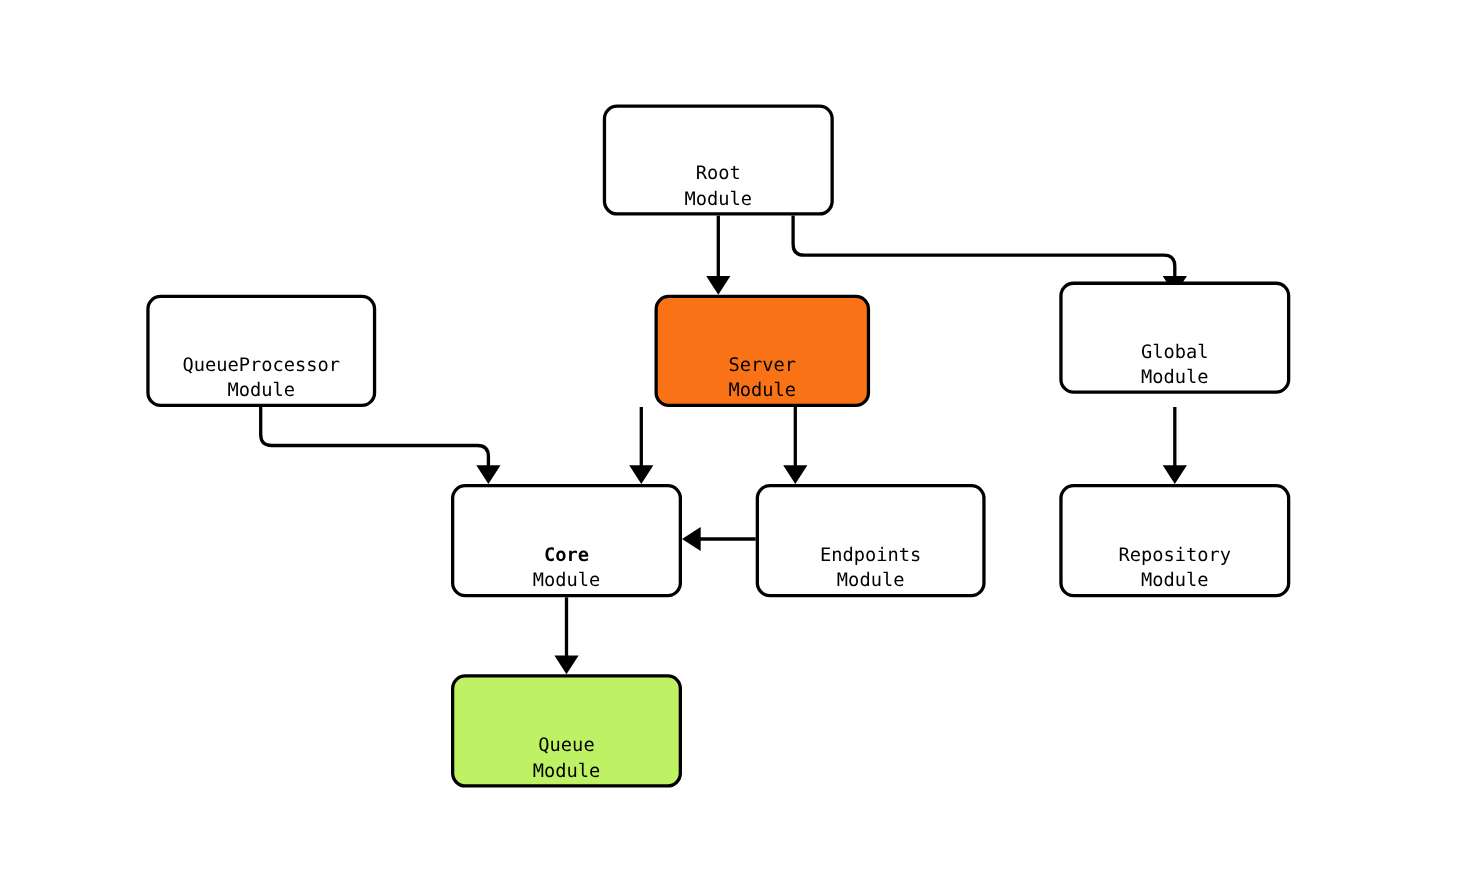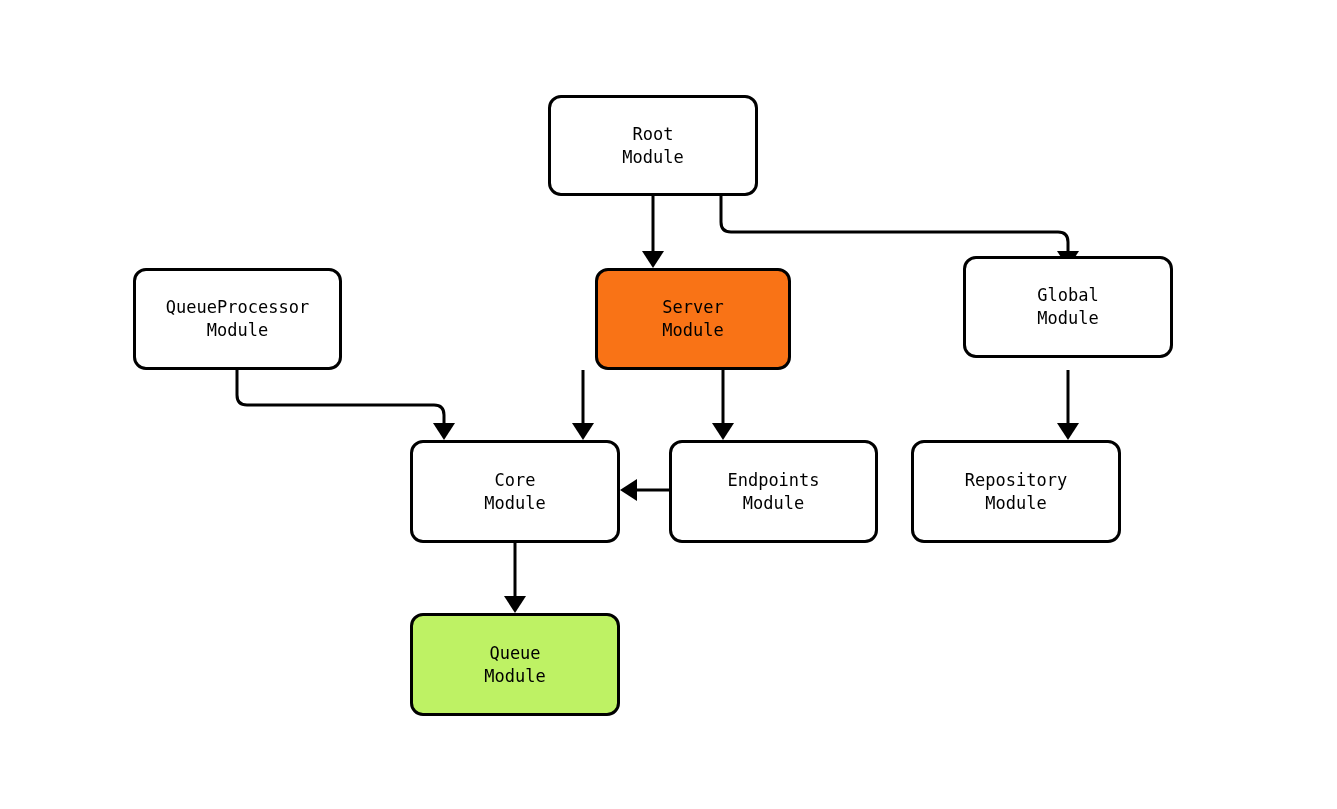--- a/index.html
+++ b/index.html
@@ -28,21 +28,21 @@
   }
   .node {
     position: absolute;
     box-sizing: border-box;
     background: #ffffff;
     border: 3px solid #000000;
     border-radius: 13px;
     display: flex;
     flex-direction: column;
     align-items: center;
-    justify-content: center;
+    justify-content: flex-end;
     z-index: 2;
   }
   .node-line {
     font-family: "DejaVu Sans Mono", "Liberation Mono", monospace;
     font-size: 17px;
     line-height: 23px;
     color: #000000;
     white-space: pre;
     letter-spacing: 0px;
   }
@@ -95,28 +95,28 @@
     </div>
     <div class="node" style="left: 548px; top: 268px; width: 196px; height: 102px; background: #f97316; border-color: rgb(0, 0, 0); border-width: 3px; margin-left: 47px;">
       <span class="node-line" style="font-size: 17px;">Server</span>
       <span class="node-line" style="font-size: 17px;">Module</span>
     </div>
     <div class="node" style="left: 963px; top: 256px; width: 210px; height: 102px; background: rgb(255, 255, 255); border-color: rgb(0, 0, 0); border-width: 3px;">
       <span class="node-line" style="font-size: 17px;">Global</span>
       <span class="node-line" style="font-size: 17px;">Module</span>
     </div>
     <div class="node" style="left: 410px; top: 440px; width: 210px; height: 103px; background: rgb(255, 255, 255); border-color: rgb(0, 0, 0); border-width: 3px;">
-      <span class="node-line" style="font-size: 17px;">Core</span>
+      <span class="node-line" style="font-size: 17px; font-weight: bold;">Core</span>
       <span class="node-line" style="font-size: 17px;">Module</span>
     </div>
-    <div class="node" style="left: 669px; top: 440px; width: 209px; height: 103px; background: rgb(255, 255, 255); border-color: rgb(0, 0, 0); border-width: 3px;">
+    <div class="node" style="left: 687px; top: 440px; width: 209px; height: 103px; background: rgb(255, 255, 255); border-color: rgb(0, 0, 0); border-width: 3px;">
       <span class="node-line" style="font-size: 17px;">Endpoints</span>
       <span class="node-line" style="font-size: 17px;">Module</span>
     </div>
-    <div class="node" style="left: 911px; top: 440px; width: 210px; height: 103px; background: rgb(255, 255, 255); border-color: rgb(0, 0, 0); border-width: 3px;">
+    <div class="node" style="left: 963px; top: 440px; width: 210px; height: 103px; background: rgb(255, 255, 255); border-color: rgb(0, 0, 0); border-width: 3px;">
       <span class="node-line" style="font-size: 17px;">Repository</span>
       <span class="node-line" style="font-size: 17px;">Module</span>
     </div>
     <div class="node" style="left: 410px; top: 613px; width: 210px; height: 103px; background: #bef264; border-color: rgb(0, 0, 0); border-width: 3px;">
       <span class="node-line" style="font-size: 17px;">Queue</span>
       <span class="node-line" style="font-size: 17px;">Module</span>
     </div>
   </div>
 
 </body></html>

